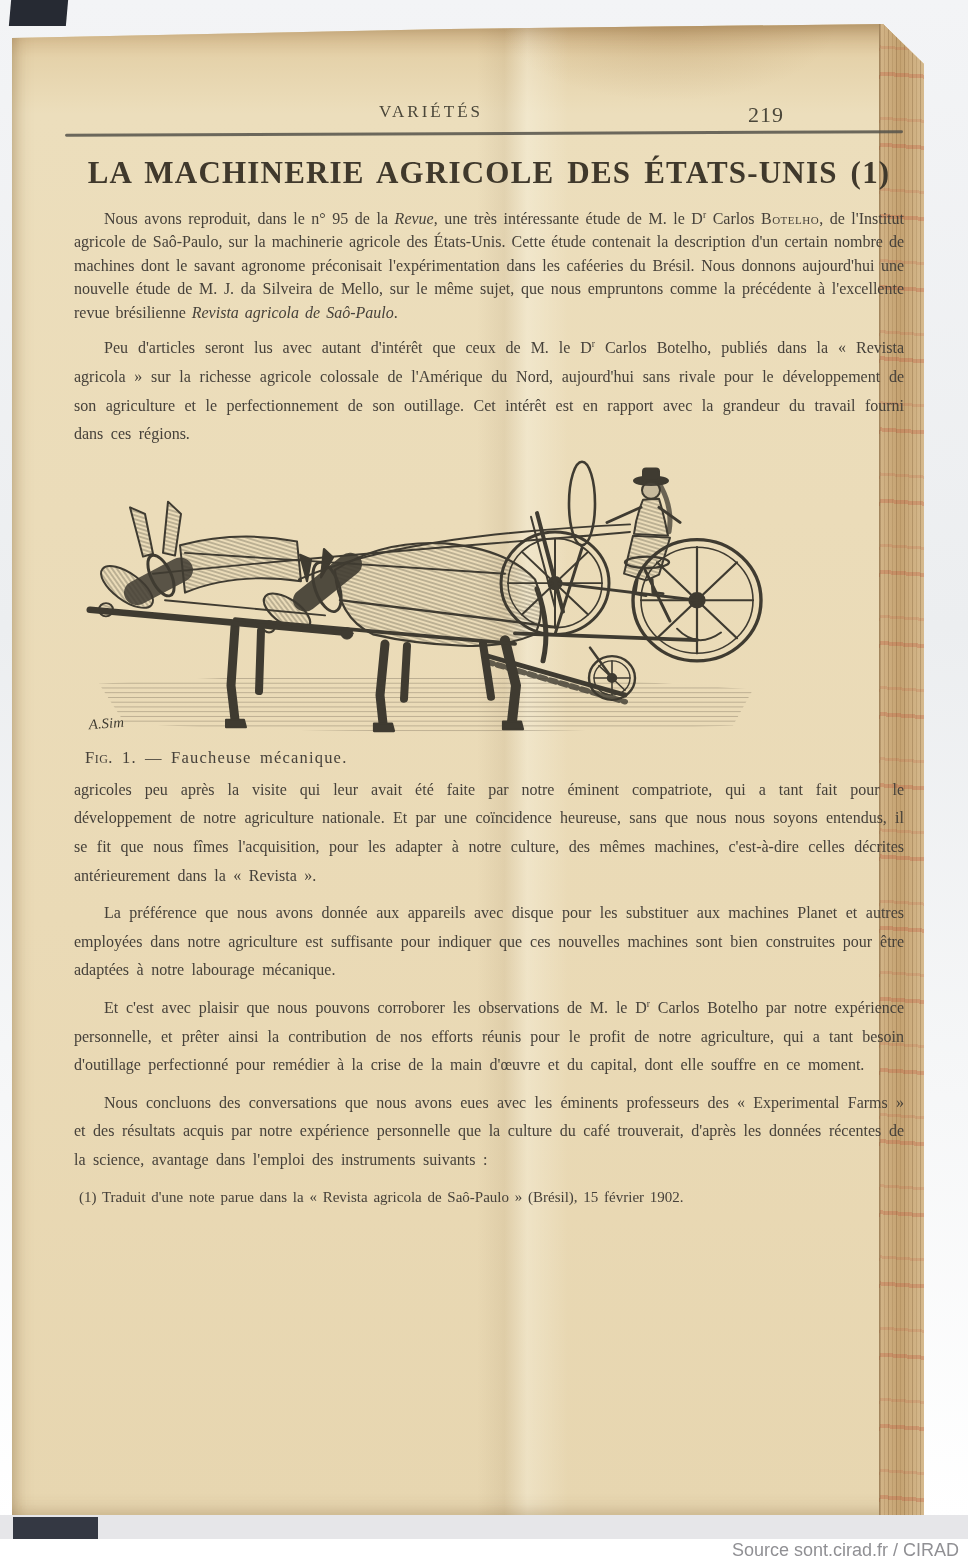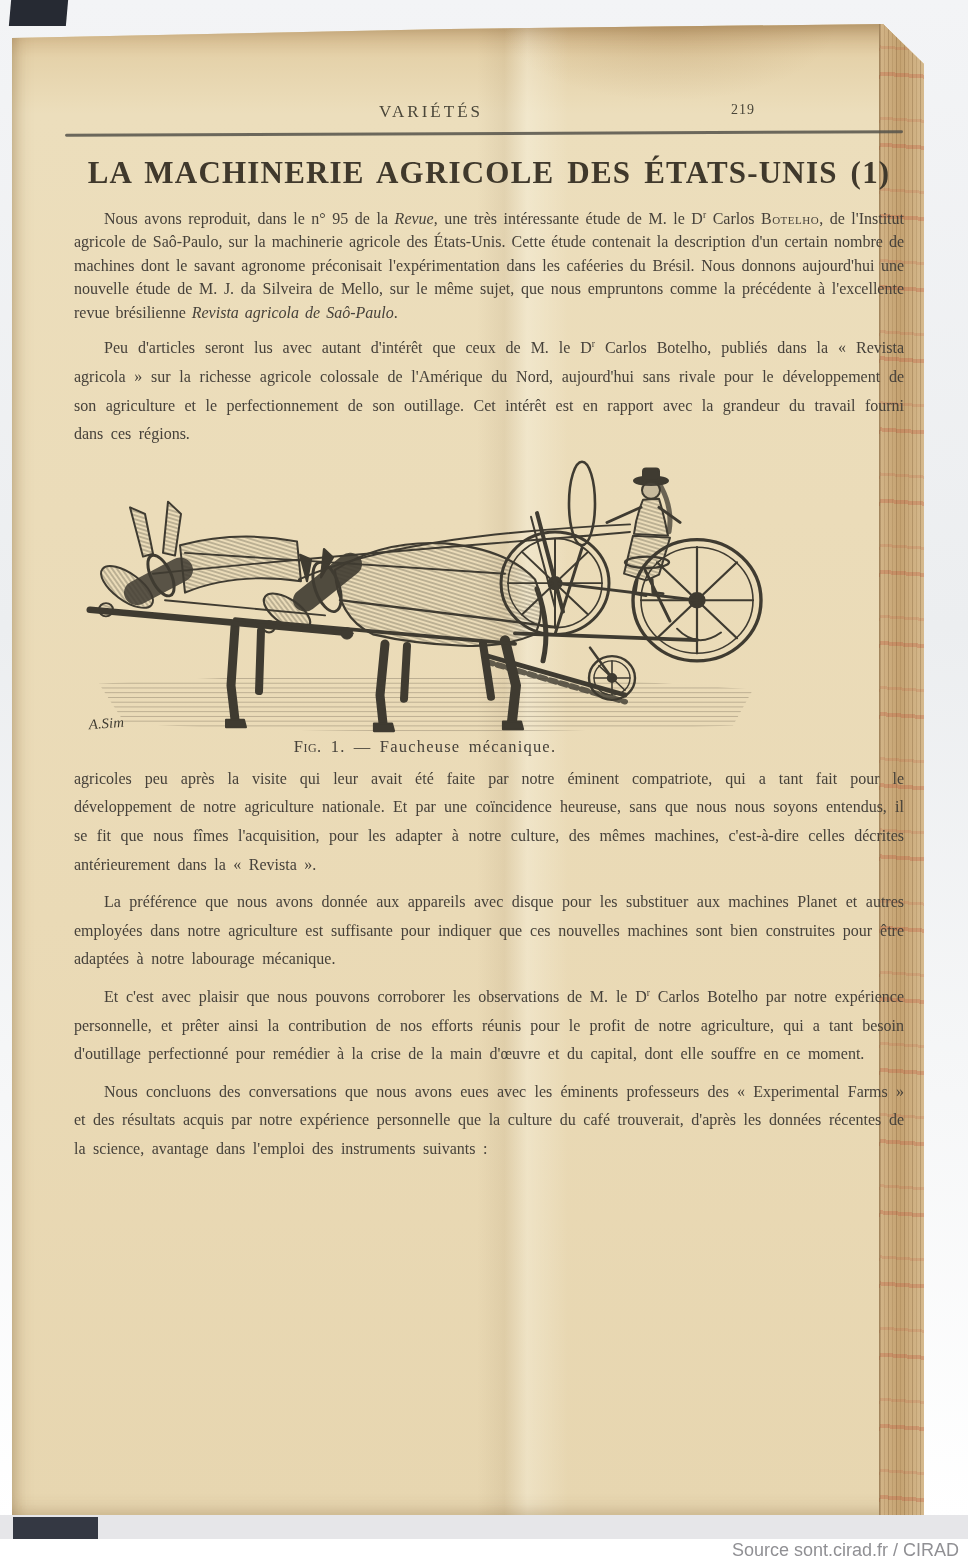--- a/index.html
+++ b/index.html
@@ -48,21 +48,21 @@
       repeating-linear-gradient(4deg,transparent 0 16px,rgba(196,86,60,.30) 16px 20px,transparent 20px 43px,rgba(196,86,60,.18) 43px 46px,transparent 46px 71px),
       linear-gradient(90deg,#d2b487,#c4a271 45%,#d6ba8e);
   }
   
   .content{position:absolute;left:53px;top:0;width:848px;color:#46413a;}
   .running-head-row{position:relative;height:24px;margin-top:78px;}
   .running-head{
     position:absolute;left:0;width:100%;text-align:center;transform:translateX(-58px);
     font-size:17px;letter-spacing:3px;color:#4a4639;
   }
-  .page-num{position:absolute;left:666px;top:0;font-size:14px;letter-spacing:1px;color:#4a4639;}
+  .page-num{position:absolute;left:683px;top:0;font-size:22px;letter-spacing:1px;color:#4a4639;}
   .header-rule{
     width:838px;height:2.5px;margin-top:6px;border-radius:2px;
     background:#55524a;opacity:.85;transform:rotate(-.25deg);
   }
   .article-title{
     margin:20px 0 0;text-align:center;font-size:31px;font-weight:700;
     letter-spacing:1.2px;word-spacing:4px;color:#40392c;
   }
   .para{margin:9px;text-align:justify;}
   .body-text{font-size:16px;line-height:28.6px;word-spacing:3.5px;}
@@ -70,21 +70,21 @@
   .indent{text-indent:30px;}
   .fill-line{text-align-last:justify;}
   .mt10{margin-top:10px;}.mt8{margin-top:8px;}
   .it{font-style:italic;}
   .sc{font-variant:small-caps;letter-spacing:.5px;}
   sup{font-size:.6em;line-height:0;}
   
   .figure-block{margin:6px 0 0 20px;width:680px;}
   .figure-block svg{display:block;}
   .figure-caption{
-    margin:4px 0 0;text-align:center;font-size:16.5px;letter-spacing:1.2px;
+    margin:15px 0 0;text-align:left;font-size:16.5px;letter-spacing:1.2px;
     word-spacing:3px;color:#46413a;
   }
   .footnote{
     margin-top:12px;width:812px;font-size:15px;line-height:20px;
     word-spacing:2px;text-indent:14px;text-align:justify;
   }
   .ink{stroke:#3f3b31;fill:none;stroke-linecap:round;stroke-linejoin:round;}
 </style>
 </head>
 <body>
@@ -224,20 +224,21 @@
 
       <p class="para body-text mt8"><span>agricoles peu après la visite qui leur avait été faite par notre éminent compatriote, qui a tant fait pour le développement de notre agriculture nationale. Et par une coïncidence heureuse, sans que nous nous soyons entendus, il se fit que nous fîmes l'acquisition, pour les adapter à notre culture, des mêmes machines, c'est-à-dire celles décrites antérieurement dans la « Revista ».</span></p>
 
       <p class="para body-text indent"><span>La préférence que nous avons donnée aux appareils avec disque pour les substituer aux machines Planet et autres employées dans notre agriculture est suffisante pour indiquer que ces nouvelles machines sont bien construites pour être adaptées à notre labourage mécanique.</span></p>
 
       <p class="para body-text indent"><span>Et c'est avec plaisir que nous pouvons corroborer les observations de M. le D</span><sup>r</sup><span> Carlos Botelho par notre expérience personnelle, et prêter ainsi la contribution de nos efforts réunis pour le profit de notre agriculture, qui a tant besoin d'outillage perfectionné pour remédier à la crise de la main d'œuvre et du capital, dont elle souffre en ce moment.</span></p>
 
       <p class="para body-text indent"><span>Nous concluons des conversations que nous avons eues avec les éminents professeurs des « Experimental Farms » et des résultats acquis par notre expérience personnelle que la culture du café trouverait, d'après les données récentes de la science, avantage dans l'emploi des instruments suivants :</span></p>
 
 
+      <p class="footnote">(1) Traduit d'une note parue dans la « Revista agricola de Saô-Paulo » (Brésil), 15 février 1902.</p>
 
     </div>
   </div>
 
   <div class="tab-top-left"></div>
   <div class="bottom-strip"></div>
   <div class="tab-bottom-left"></div>
 
   <div class="watermark">Source sont.cirad.fr / CIRAD</div>
 

